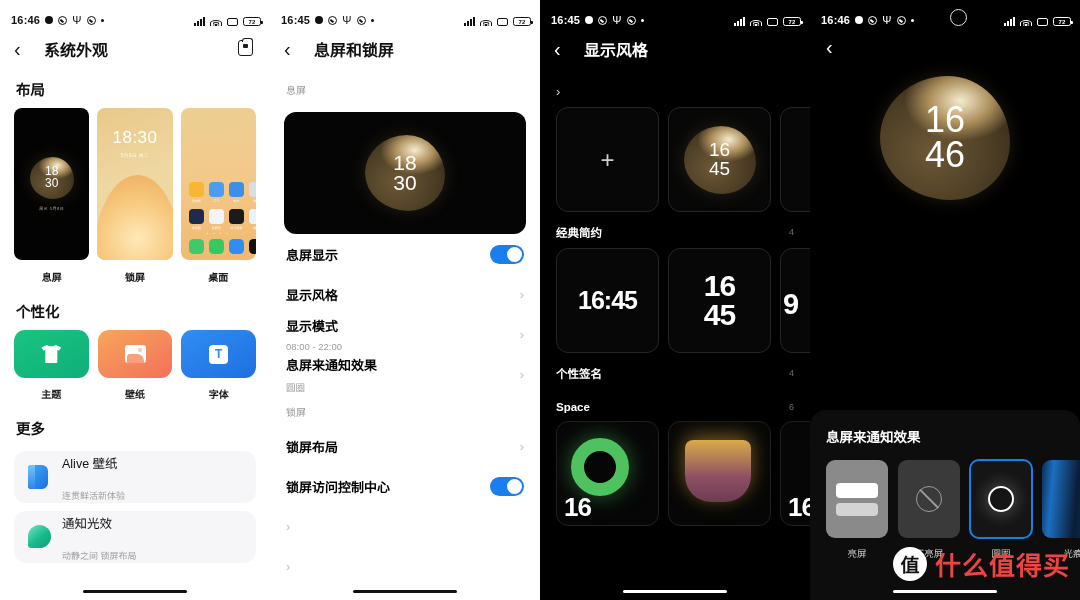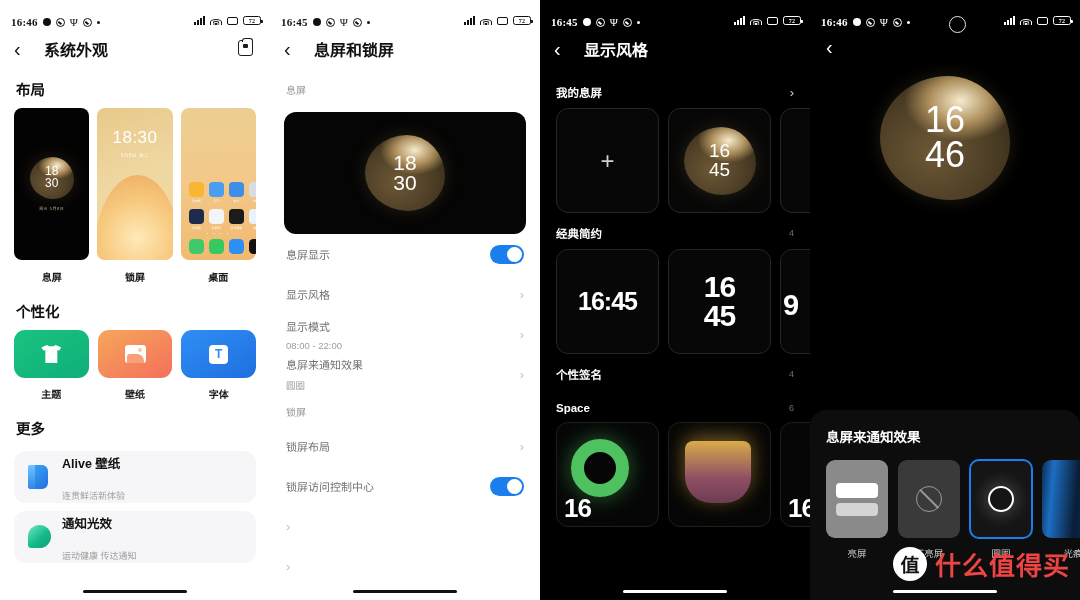--- a/index.html
+++ b/index.html
@@ -7,22 +7,22 @@
     width: 1080px; height: 600px;
     background: #000;
     font-family: "Liberation Sans", "DejaVu Sans", sans-serif;
     overflow: hidden;
   }
   .screens { display: flex; width: 1080px; height: 600px; }
   .panel { width: 270px; height: 600px; position: relative; overflow: hidden; }
 
   
   .statusbar {
-    height: 26px; display: flex; align-items: flex-start;
-    padding: 16px 9px 0 11px; font-size: 11px; letter-spacing: .2px; font-family: Liberation Serif, serif;
+    height: 26px; display: flex; align-items: flex-end;
+    padding: 4px 9px 0 11px; font-size: 11px; letter-spacing: .2px;
   }
   .sb-time { font-weight: 600; }
   .sb-left { display: flex; align-items: center; gap: 5px; }
   .sb-spacer { flex: 1; display:flex; align-items:center; justify-content:center; }
   .sb-right { display: flex; align-items: center; gap: 5px; }
   .dot-f { width: 8px; height: 8px; border-radius: 50%; display:inline-block; }
   .ico-ring { width: 9px; height: 9px; border-radius: 50%; border: 1.2px solid currentColor; position: relative; display:inline-block;}
   .ico-ring:after{content:"";position:absolute;left:1.2px;top:3.4px;width:4px;height:1.6px;background:currentColor;transform:rotate(40deg);}
   .ico-usb { font-size: 11px; line-height: 1; }
   .ico-dot { width: 3px; height: 3px; border-radius: 50%; background: currentColor; display:inline-block; }
@@ -103,32 +103,32 @@
   .pic:before{content:"";position:absolute;right:3.5px;top:3px;width:4px;height:4px;border-radius:50%;background:#fbc9a8;z-index:2;}
   .tbox{width:19px;height:19px;background:#fff;border-radius:4px;display:flex;align-items:center;justify-content:center;color:#2f8ef4;font-weight:700;font-size:12px;}
 
   
   .more-list { padding: 4px 14px 0; display:flex; flex-direction:column; gap:8px; }
   .more-row { background:#f6f6f8; border-radius:12px; height:52px; display:flex; align-items:center; padding:0 14px; gap:12px;}
   .more-ico { width:22px; height:24px; flex:none; position:relative;}
   .alive-ico { background: linear-gradient(135deg,#3fa9f5,#1e6fe0); border-radius:3px 6px 6px 3px; width:20px; height:24px; }
   .alive-ico:after{content:"";position:absolute;left:0;top:0;width:7px;height:24px;background:linear-gradient(180deg,#6cc6ff,#2f86e8);border-radius:3px 0 0 3px;}
   .glow-ico { width:23px;height:23px;border-radius:50% 50% 50% 14%; background: linear-gradient(140deg,#6ee7c0,#16b98c 55%,#0f9e78); }
-  .more-txt b { display:block; font-size:12.5px; font-weight:700; color:#111; }
+  .more-txt b { display:block; font-size:12.5px; font-weight:400; color:#111; }
   .more-txt span { display:block; font-size:9px; color:#9d9d9d; margin-top:17px; }
 
   .homebar { position:absolute; left:50%; transform:translateX(-50%); bottom:7px; width:104px; height:3.5px; border-radius:2px; }
   .homebar.d { background:#fff; }
   .homebar.l { background:#111; }
 
   
   .aod-card { margin: 8px 14px 0; height: 122px; background:#050505; border-radius:12px; display:flex; align-items:center; justify-content:center;}
   .list-row { display:flex; align-items:center; padding: 0 16px; min-height:40px; }
   .list-row .lbl { flex:1; }
-  .lbl b { display:block; font-size:11px; font-weight:400; color:#737373; }
+  .lbl b { display:block; font-size:13px; font-weight:700; color:#000000; }
   .lbl span { display:block; font-size:9.5px; color:#9d9d9d; margin-top:6px; }
   .chev { color:#c2c2c2; font-size:13px; font-weight:300; }
   .toggle { width:34px; height:19px; border-radius:11px; background:#1a7fec; position:relative; }
   .toggle:after{content:"";position:absolute;right:2px;top:2px;width:15px;height:15px;border-radius:50%;background:#fff;}
 
   
   .d-appbar { height: 46px; display:flex; align-items:center; padding: 0 14px; color:#fff; }
   .d-sec { display:flex; align-items:center; padding: 12px 16px 8px; }
   .d-sec .t { flex:1; font-size:11.5px; font-weight:700; color:#fff; }
   .d-sec .n { font-size:9px; color:#6f6f6f; }
@@ -306,21 +306,21 @@
           <b>Alive 壁纸</b>
           <span>连贯鲜活新体验</span>
         </div>
       </div>
       <div class="more-row">
         <div class="more-ico">
             <div class="glow-ico"></div>
           </div>
         <div class="more-txt">
           <b>通知光效</b>
-          <span>运动健康 传达通知</span>
+          <span>动静之间 锁屏布局</span>
         </div>
       </div>
     </div>
 
     <div class="homebar l"></div>
   </div>
 
   <div class="panel light">
     <div class="statusbar">
       <div class="sb-left">
@@ -444,21 +444,20 @@
       </div>
     </div>
 
     <div class="d-appbar">
       <div class="back">‹</div>
       <div class="appbar-title">显示风格</div>
     </div>
 
     <div id="p3-sections">
         <div class="d-sec">
-          <div class="t">我的息屏</div>
           <div class="c">›</div>
         </div>
         <div class="cards">
           <div class="card">
             <div class="plus">+</div>
           </div>
           <div class="card">
             <div class="blob" style="width: 72px; height: 68px; font-size: 19px;">
               <span>16</span>
               <span>45</span>

